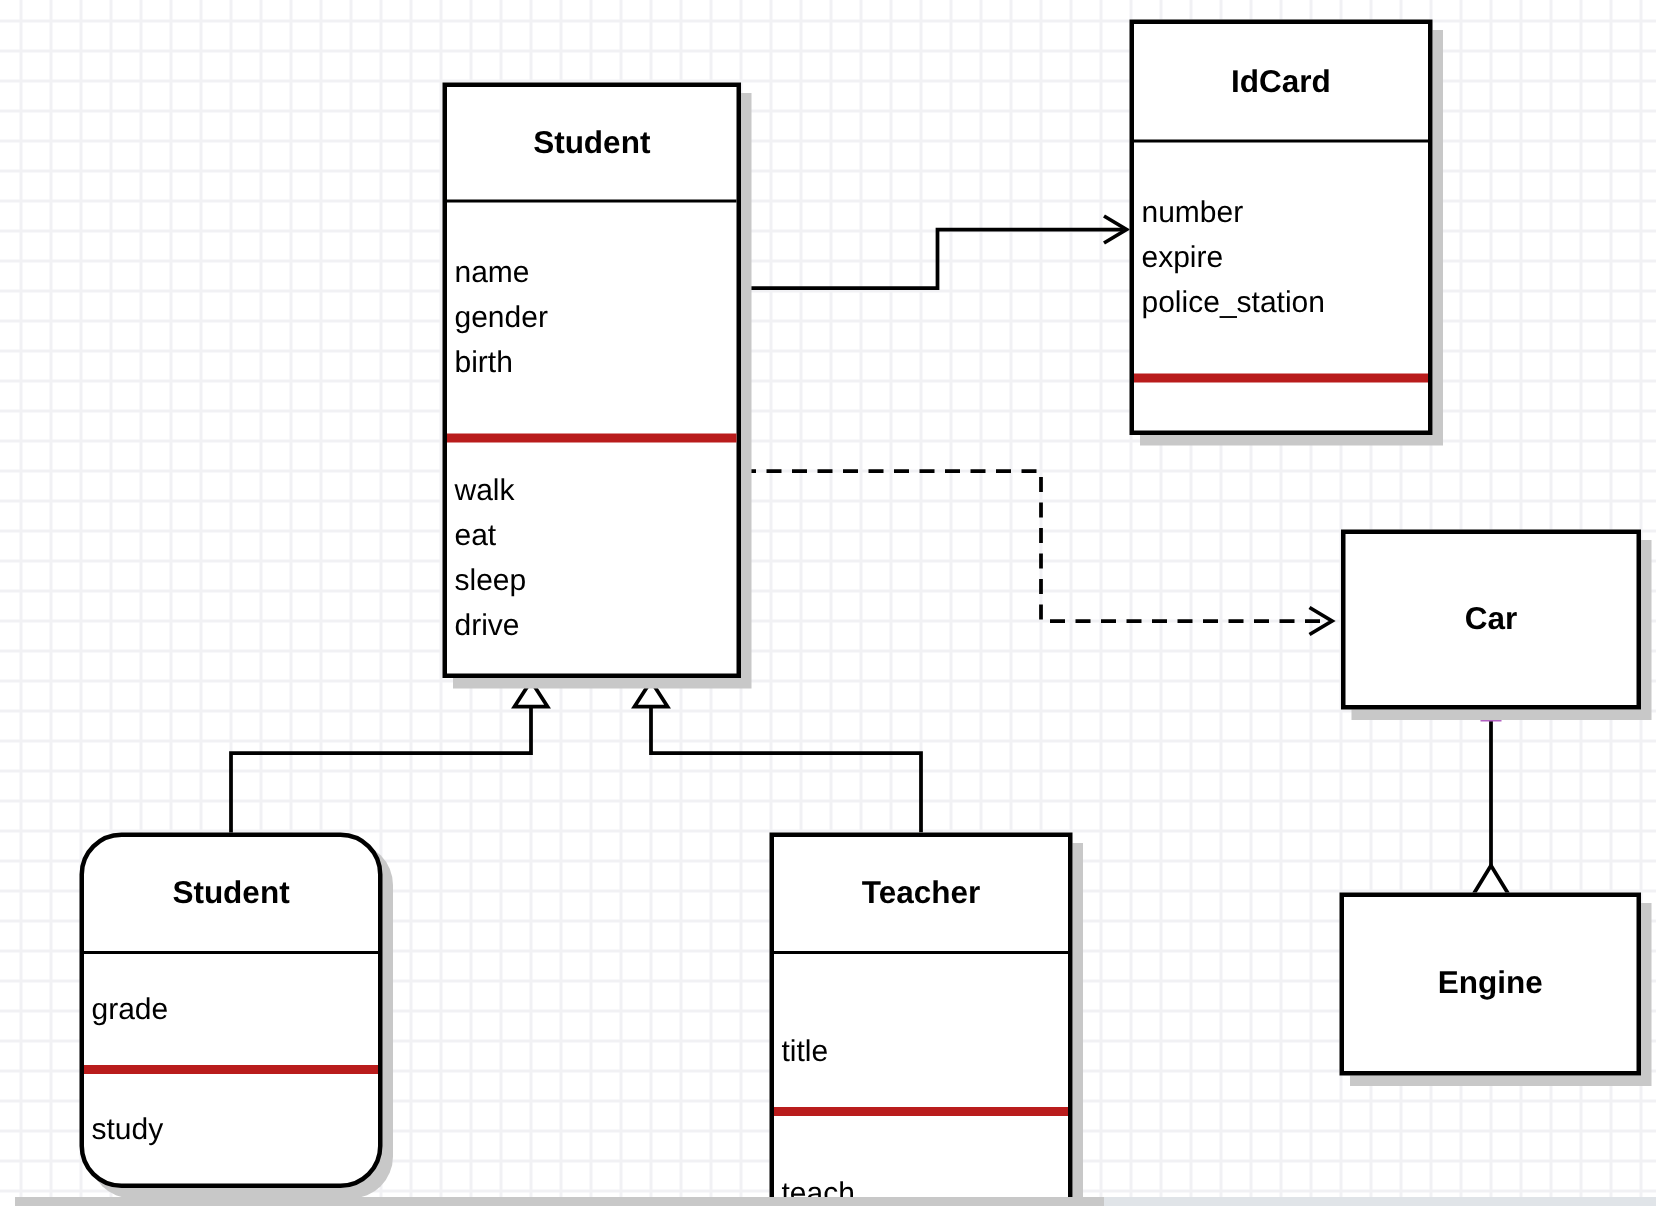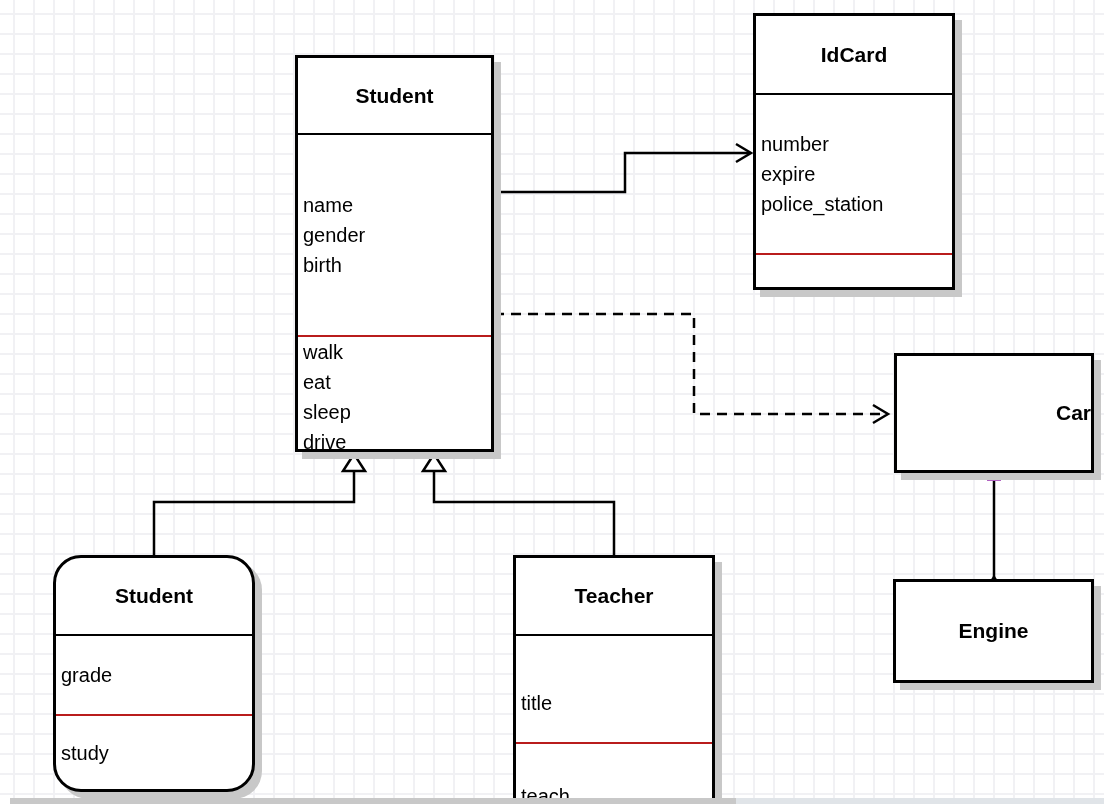--- a/index.html
+++ b/index.html
@@ -24,21 +24,21 @@
   .uml-title{
     display:flex;align-items:center;justify-content:center;
     font-weight:bold;font-size:21px;
     border-bottom:2px solid #000;flex:0 0 auto;
   }
   .uml-title.no-divider{border-bottom:none;flex:1 1 auto;}
   .uml-section{
     display:flex;flex-direction:column;justify-content:center;
     align-items:flex-start;flex:0 0 auto;box-sizing:border-box;
   }
-  .uml-section.divided{border-bottom:2px solid #b91c1c;}
+  .uml-section.divided{border-bottom:6px solid #b91c1c;}
   .uml-section.fill{flex:1 1 auto;}
   .member{font-size:20px;line-height:30px;padding-left:5px;white-space:nowrap;}
   .bottom-strip{position:absolute;height:6px;bottom:0;}
   .strip-dark{left:10px;width:726px;background:#c8c8c8;}
   .strip-light{left:736px;width:368px;background:#e0e4e8;}
 </style>
 </head>
 <body>
 
 <svg class="connector-layer" viewBox="0 0 1104 804" xmlns="http://www.w3.org/2000/svg">
@@ -66,21 +66,21 @@
   <g>
     <path d="M994,476 V577" fill="none" stroke="#000" stroke-width="2.5"></path>
     <polygon points="994,577 983,595 994,613 1005,595" fill="#ffffff" stroke="#000" stroke-width="2.5"></polygon>
     <rect x="987" y="467" width="14" height="14" fill="#b161c1"></rect>
     <rect x="987" y="606" width="14" height="14" fill="#b161c1"></rect>
   </g>
 </svg>
 
 <div class="uml-class" style="left:295px;top:55px;width:199px;height:397px;">
   <div class="uml-title" style="height:75px;">Student</div>
-  <div class="uml-section divided" style="height:202px;">
+  <div class="uml-section divided" style="height:160px;">
     <div class="member">name</div>
     <div class="member">gender</div>
     <div class="member">birth</div>
   </div>
   <div class="uml-section fill">
     <div class="member">walk</div>
     <div class="member">eat</div>
     <div class="member">sleep</div>
     <div class="member">drive</div>
   </div>
@@ -89,25 +89,25 @@
 <div class="uml-class" style="left:753px;top:13px;width:202px;height:277px;">
   <div class="uml-title" style="height:77px;">IdCard</div>
   <div class="uml-section divided" style="height:160px;">
     <div class="member">number</div>
     <div class="member">expire</div>
     <div class="member">police_station</div>
   </div>
   <div class="uml-section fill"></div>
 </div>
 
-<div class="uml-class" style="left:894px;top:353px;width:200px;height:120px;align-items:flex-end;">
+<div class="uml-class" style="left:894px;top:353px;width:200px;height:120px;">
   <div class="uml-title no-divider">Car</div>
 </div>
 
-<div class="uml-class" style="left:893px;top:579px;width:201px;height:104px;">
+<div class="uml-class" style="left:893px;top:595px;width:201px;height:122px;">
   <div class="uml-title no-divider">Engine</div>
 </div>
 
 <div class="uml-class" style="left:53px;top:555px;width:202px;height:237px;border-radius:28px;">
   <div class="uml-title" style="height:76px;">Student</div>
   <div class="uml-section divided" style="height:80px;">
     <div class="member">grade</div>
   </div>
   <div class="uml-section fill">
     <div class="member">study</div>

